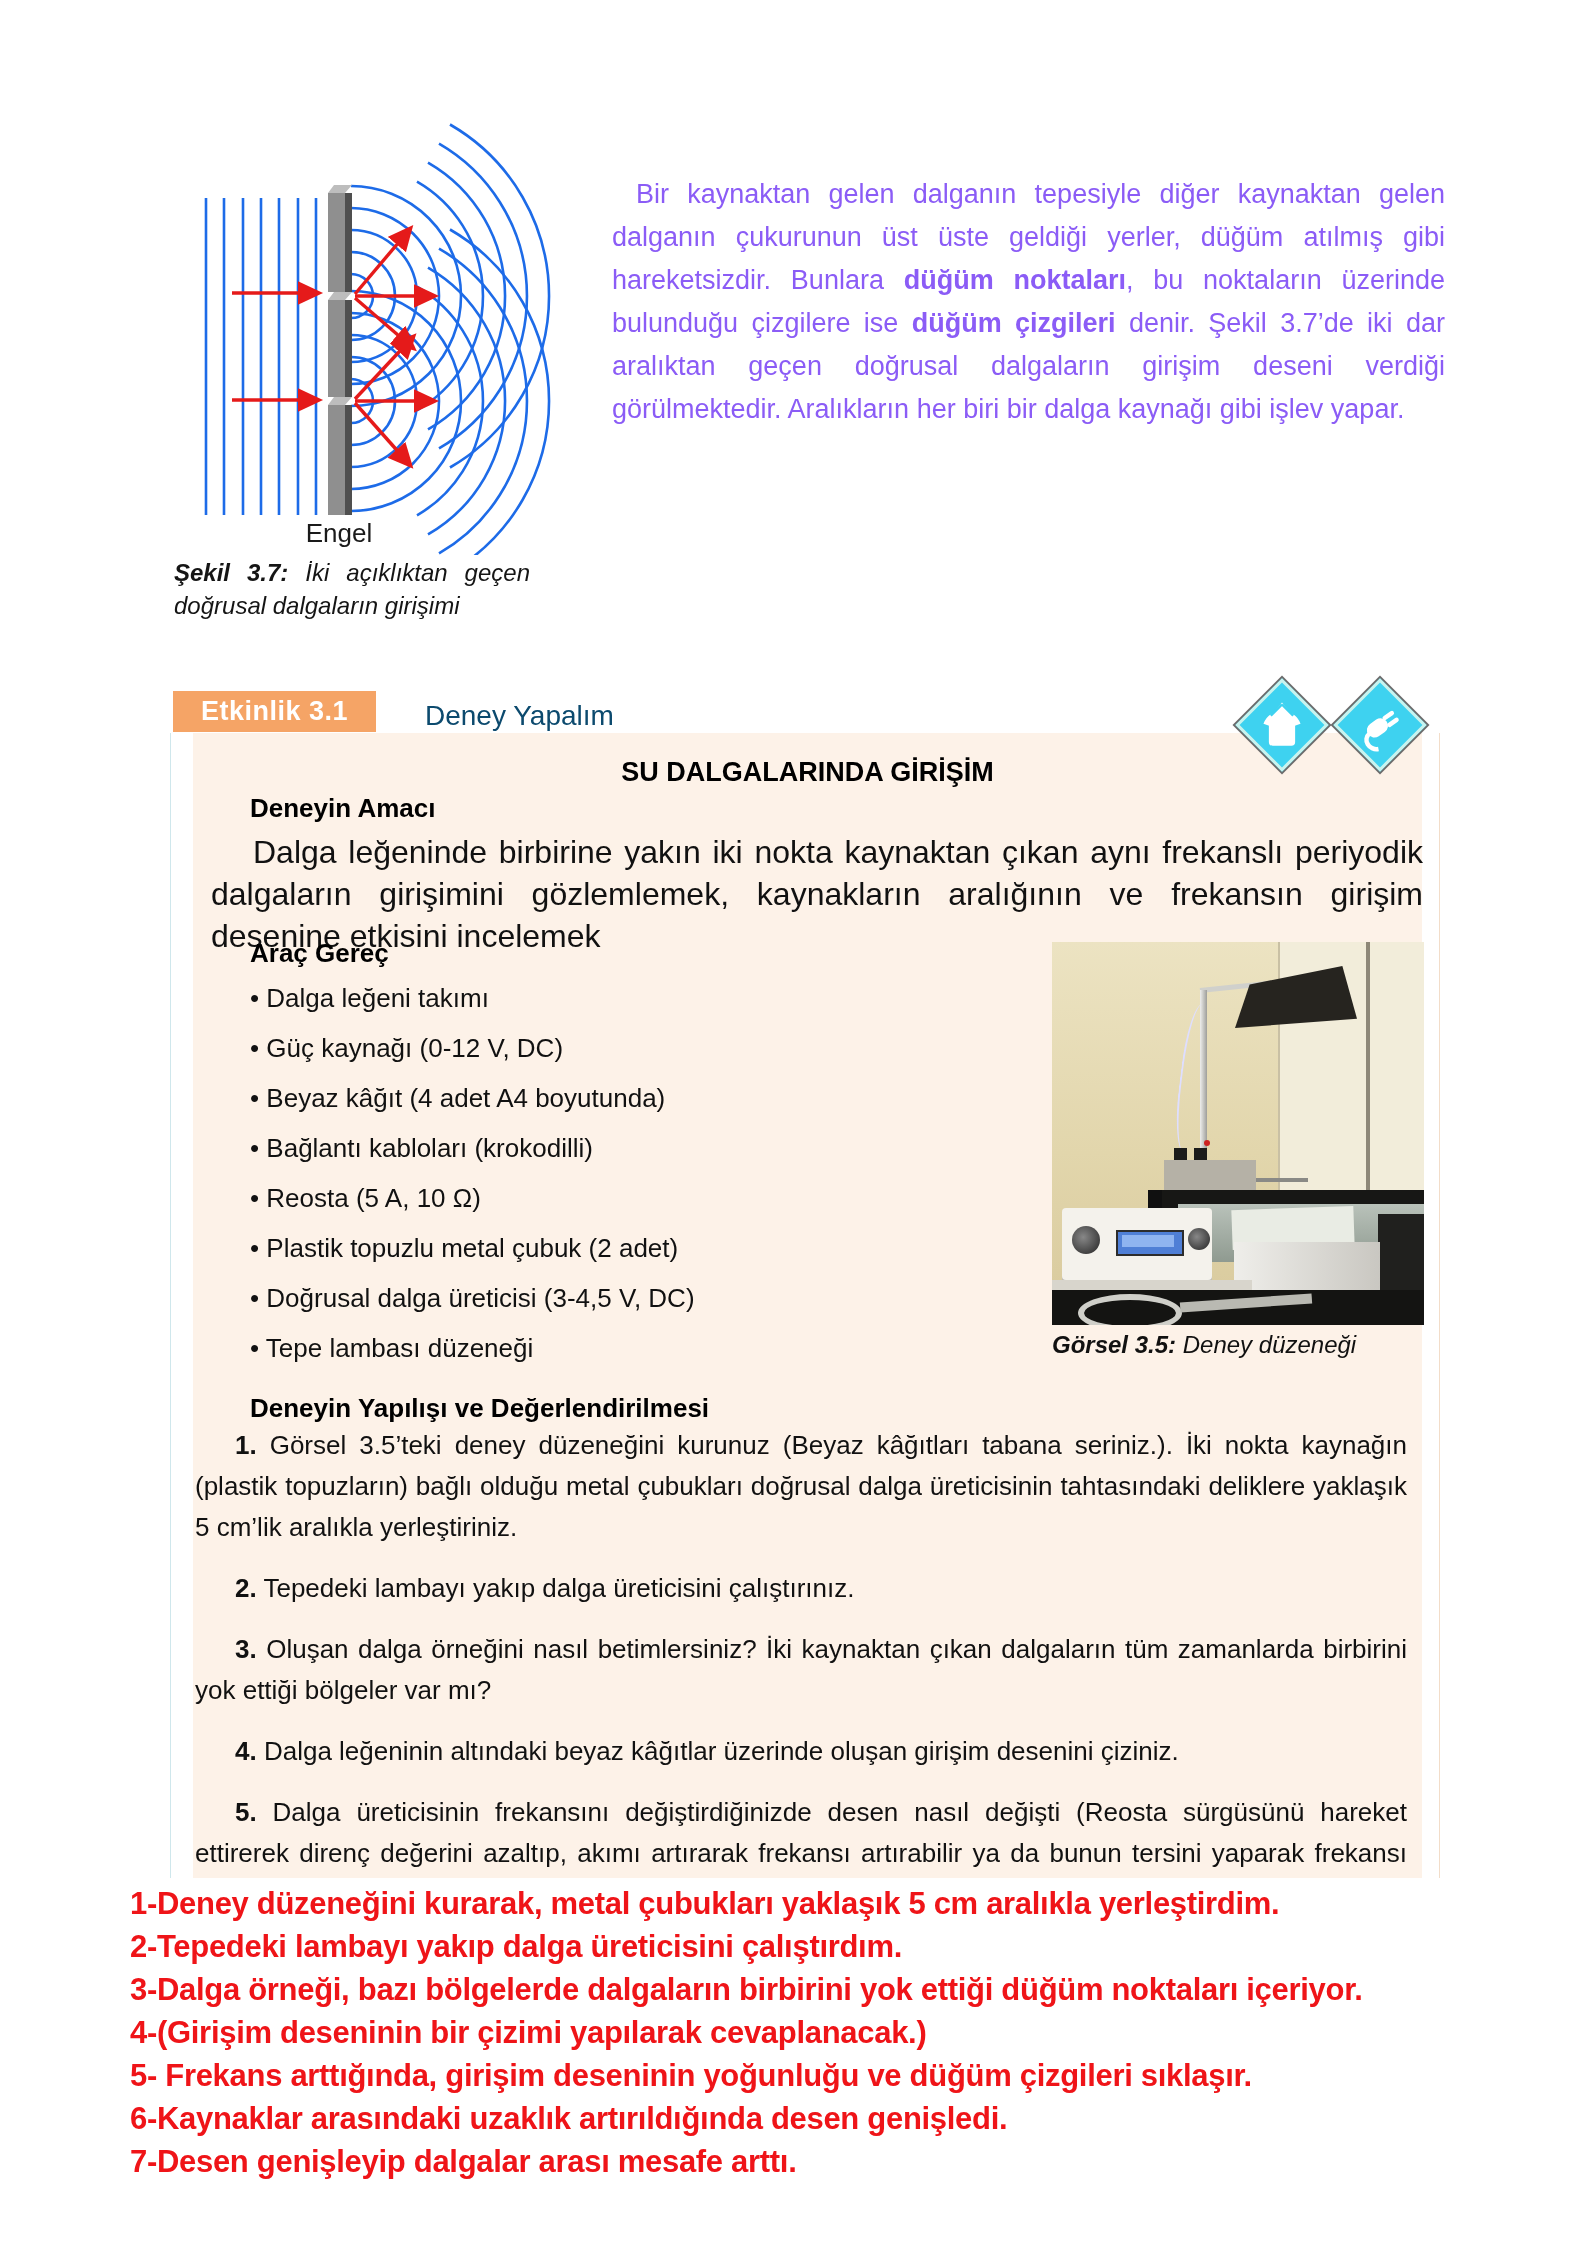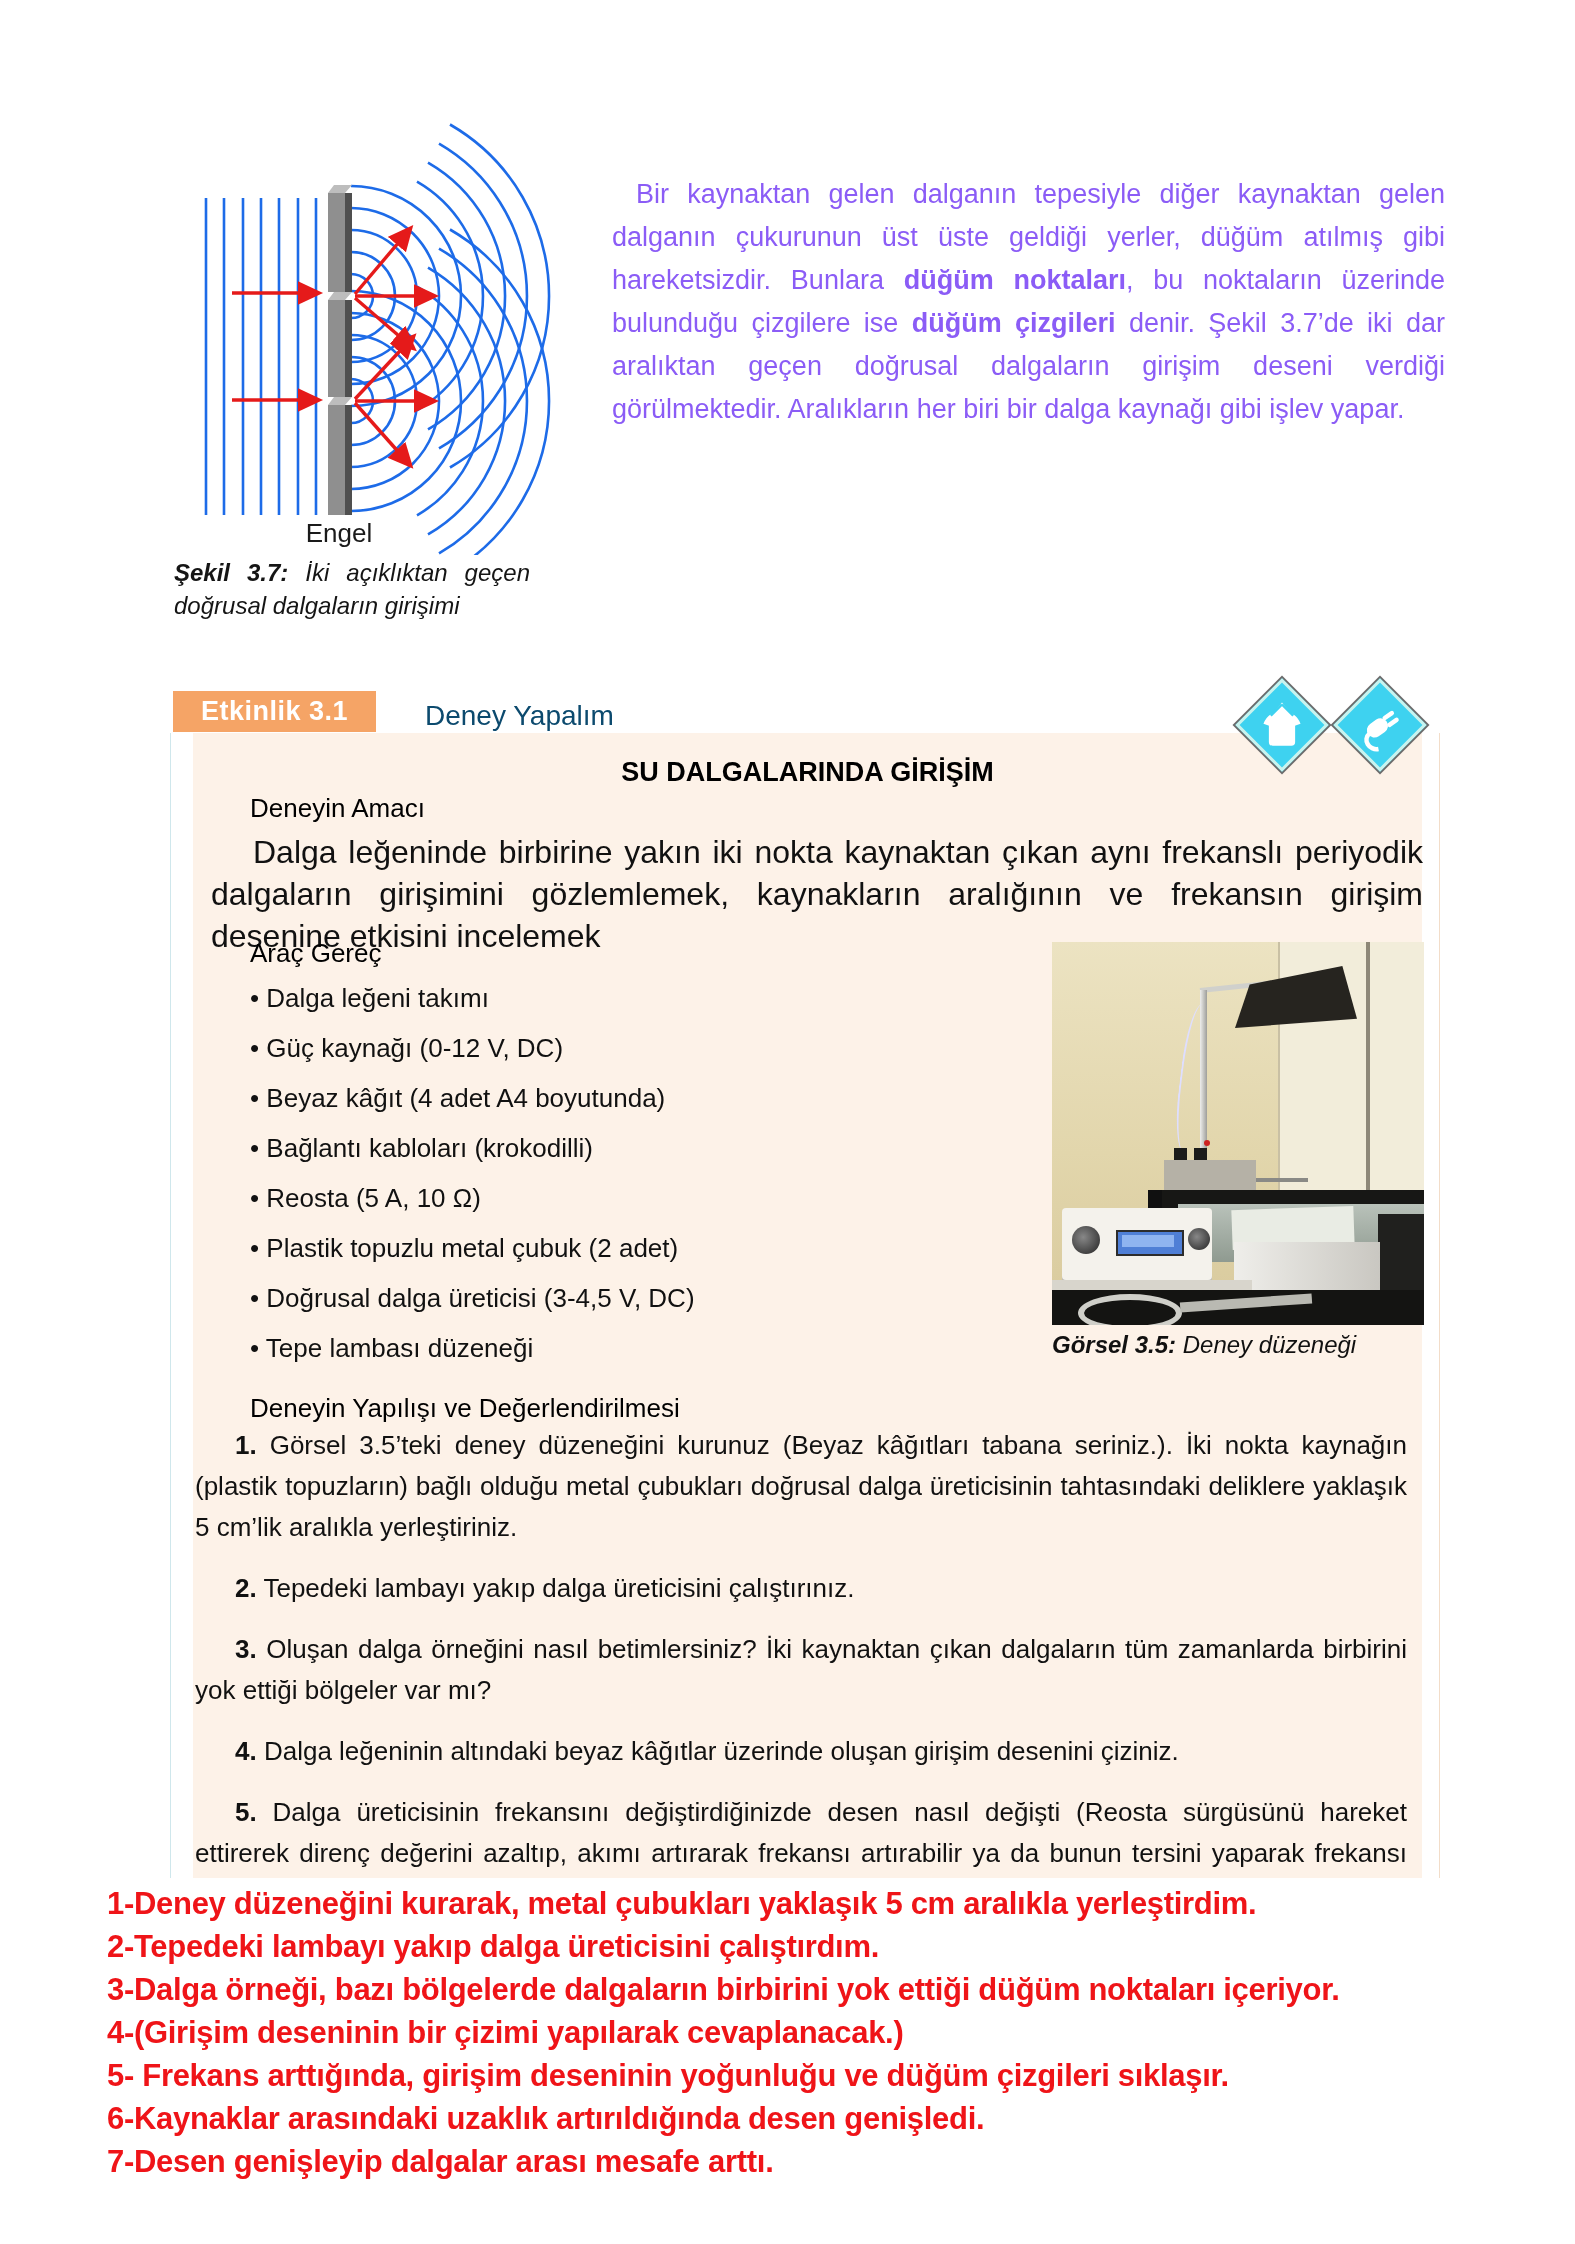--- a/index.html
+++ b/index.html
@@ -21,34 +21,34 @@
   .tab-sub{position:absolute;left:425px;top:700px;font-size:28px;font-weight:normal;color:#0c4a6e;z-index:4;}
   
   .diamond{position:absolute;width:60px;height:60px;background:#3ed2f0;border:3px solid #c9f3ee;
            box-shadow:0 0 0 2px #6b6b6b;transform:rotate(45deg);z-index:6;}
   .diamond svg{transform:rotate(-45deg);width:60px;height:60px;display:block;}
   
   .panel-box{position:absolute;left:170px;top:733px;width:1268px;height:1145px;background:#ffffff;
              border-left:1px solid #cfe7ec;border-right:1px solid #f2ddc9;z-index:1;}
   .panel{position:absolute;left:22px;top:0;width:1229px;height:1145px;background:#fdf2e8;}
   .p-title{position:absolute;left:0;top:24px;width:100%;text-align:center;font-size:27px;font-weight:bold;color:#000000;}
-  .p-h{position:absolute;left:57px;font-size:26px;font-weight:normal;color:#000;}
+  .p-h{position:absolute;left:57px;font-size:26px;font-weight:bold;color:#000;}
   .p-purpose{position:absolute;left:18px;top:98px;width:1212px;font-size:32px;line-height:42px;
              text-align:justify;text-indent:42px;}
   .mat-list{position:absolute;left:57px;top:240px;width:760px;font-size:26px;}
   .mat-list div{height:50px;line-height:50px;}
   .photo{position:absolute;left:859px;top:209px;width:372px;height:383px;overflow:hidden;background:#e6dcb8;}
   .photo div{position:absolute;}
   .photo-cap{position:absolute;left:859px;top:598px;width:372px;text-align:left;font-size:24px;font-style:italic;}
   .photo-cap b{font-style:italic;}
   .steps{position:absolute;left:2px;top:692px;width:1212px;font-size:26px;line-height:41px;text-align:justify;}
   .steps p{margin:0 0 20px 0;text-indent:40px;}
   
   .answers-block{position:absolute;left:0;top:1878px;width:1575px;height:366px;background:#ffffff;z-index:8;}
-  .answers{position:absolute;left:107px;top:4px;width:1330px;font-size:31px;line-height:43px;
+  .answers{position:absolute;left:130px;top:4px;width:1330px;font-size:31px;line-height:43px;
            font-weight:bold;color:#ef1418;letter-spacing:-0.3px;}
   
   .ph-wall{left:0;top:0;width:372px;height:383px;background:linear-gradient(180deg,#ece3c2 0%,#e2d6ac 55%,#d8c99c 100%);}
   .ph-door{left:226px;top:0;width:146px;height:278px;background:#f2edda;border-left:2px solid #c9c0a4;}
   .ph-doorline{left:314px;top:0;width:4px;height:278px;background:#8e8878;}
   .ph-arm{left:148px;top:46px;width:112px;height:5px;background:#d0d0cc;transform:rotate(-6deg);transform-origin:left center;}
   .ph-lamp{left:183px;top:24px;width:122px;height:62px;background:#26241f;clip-path:polygon(12% 30%,88% 0%,100% 85%,0% 100%);}
   .ph-pole{left:148px;top:48px;width:7px;height:190px;background:linear-gradient(90deg,#eeeeec,#9e9e9a);}
   .ph-cable{left:128px;top:62px;width:28px;height:150px;border-left:2px solid #dedeff;border-radius:45%;transform:rotate(7deg);}
   .ph-genknob1{left:122px;top:206px;width:13px;height:14px;background:#1c1c1a;}

